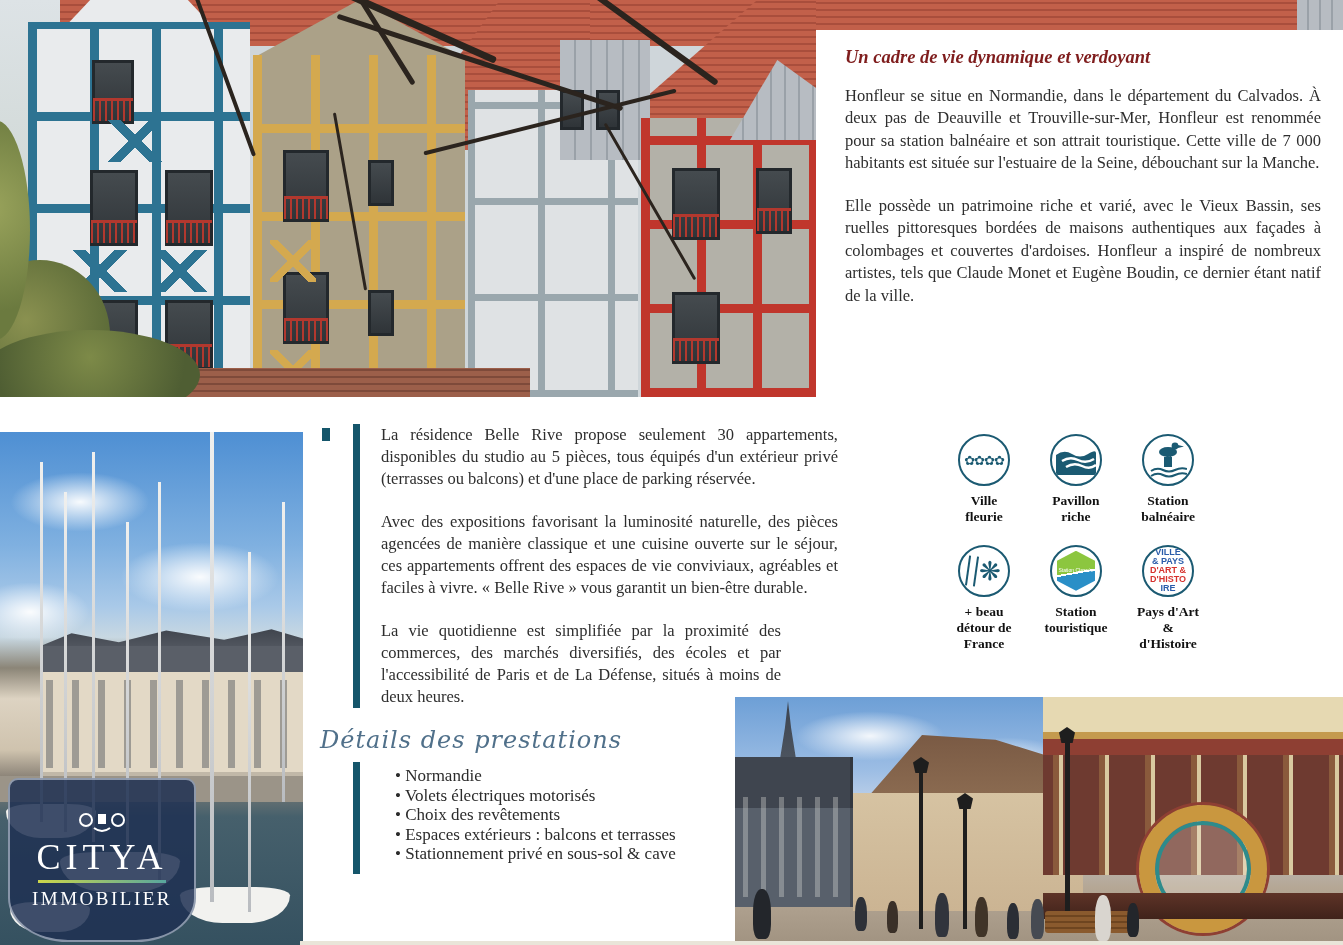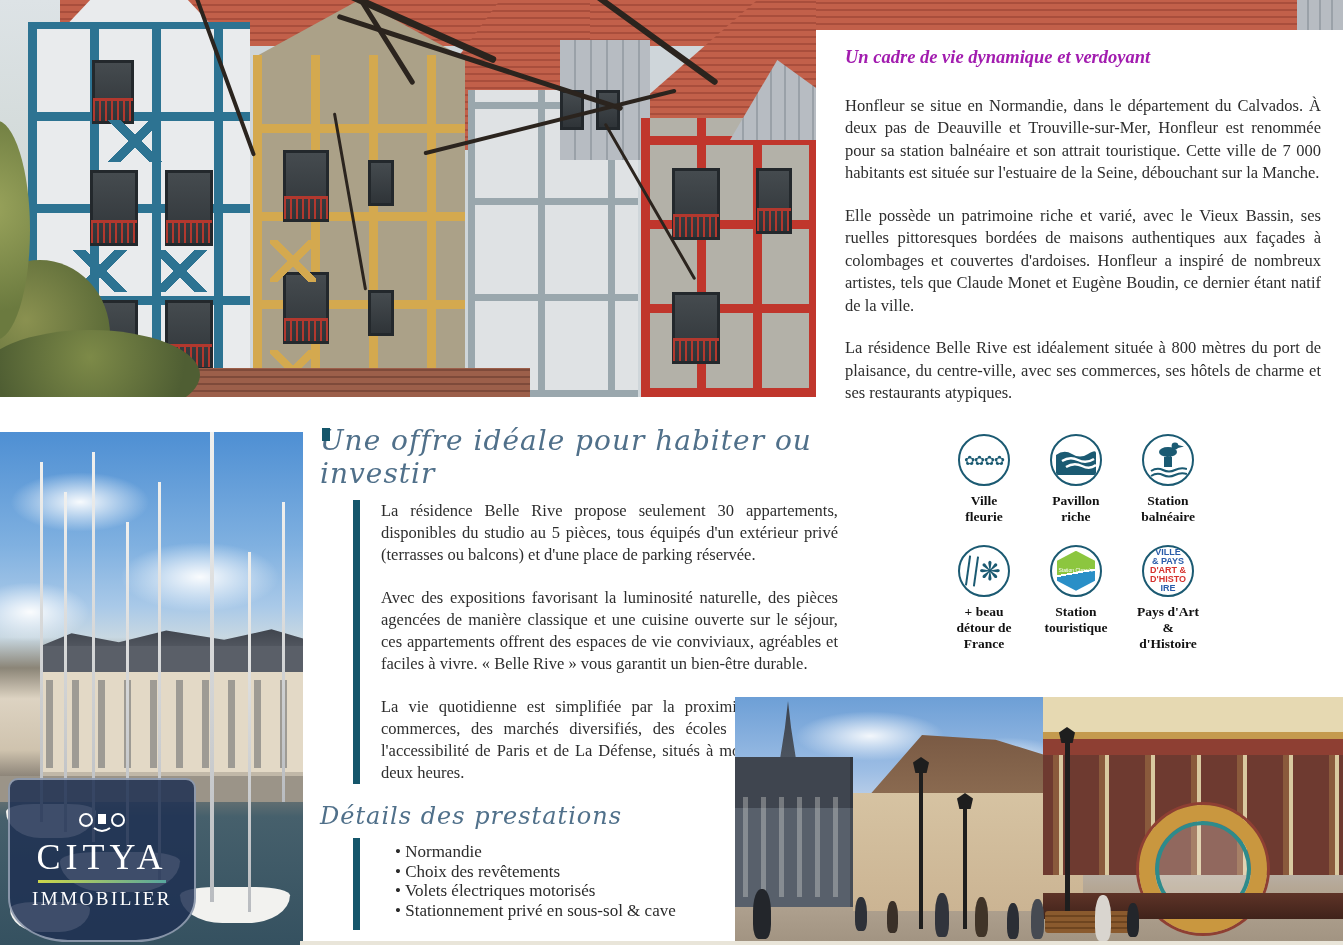--- a/index.html
+++ b/index.html
@@ -58,21 +58,21 @@
     background:repeating-linear-gradient(0deg,#9c5f4a 0 5px,#7e4a3a 5px 7px);}
   
   .top-strip{position:absolute;left:816px;top:0;width:527px;height:30px;
     background:repeating-linear-gradient(0deg,#c2604a 0 5px,#a94e3c 5px 7px);}
   .top-strip .slate-corner{position:absolute;right:0;top:0;width:46px;height:30px;
     background:repeating-linear-gradient(90deg,#b7bcc2 0 10px,#9aa1a8 10px 12px);}
   
   .honfleur{position:absolute;left:816px;top:30px;width:527px;height:402px;background:#fff;
     box-sizing:border-box;padding:16px 22px 0 29px;}
   .honfleur h1{margin:0 0 2px 0;font-size:30px;letter-spacing:.5px;color:#111;}
-  .honfleur .sub{margin:0 0 26px 0;font-size:18.5px;font-weight:bold;font-style:italic;color:#a21caf;}
+  .honfleur .sub{margin:0 0 16px 0;font-size:18.5px;font-weight:bold;font-style:italic;color:#7f1d1d;}
   .honfleur p{margin:0 0 20px 0;font-size:16.5px;line-height:22.5px;text-align:justify;color:#2e2e2e;}
   
   .harbor{position:absolute;left:0;top:432px;width:303px;height:513px;overflow:hidden;
     background:linear-gradient(180deg,#4e8fd3 0%,#7fb0e0 22%,#a9c9e8 34%,#c8d8e2 40%,#8b8577 46%,#ddd3c2 52%,#cfc3ae 62%,#8e867a 67%,#46606c 75%,#355160 100%);}
   .harbor .cloud{position:absolute;background:radial-gradient(ellipse at center,rgba(255,255,255,.95),rgba(255,255,255,0) 70%);border-radius:50%;}
   .harbor .bldg{position:absolute;top:214px;left:40px;width:263px;height:130px;
     background:linear-gradient(180deg,#5a5f68 0 26px,#e3d9c6 26px);
     box-shadow:inset 0 -4px 0 rgba(0,0,0,.15);}
   .harbor .bldg .winrows{position:absolute;left:6px;right:4px;top:34px;bottom:8px;
     background:
@@ -226,21 +226,20 @@
   <div class="branch" style="left:560px;top:200px;width:180px;height:3px;transform:rotate(60deg);"></div>
 </div>
 <div class="top-strip">
     <div class="slate-corner"></div>
   </div>
 
 <section class="honfleur">
   <p class="sub">Un cadre de vie dynamique et verdoyant</p>
   <p>Honfleur se situe en Normandie, dans le département du Calvados. À deux pas de Deauville et Trouville-sur-Mer, Honfleur est renommée pour sa station balnéaire et son attrait touristique. Cette ville de 7 000 habitants est située sur l'estuaire de la Seine, débouchant sur la Manche.</p>
   <p>Elle possède un patrimoine riche et varié, avec le Vieux Bassin, ses ruelles pittoresques bordées de maisons authentiques aux façades à colombages et couvertes d'ardoises. Honfleur a inspiré de nombreux artistes, tels que Claude Monet et Eugène Boudin, ce dernier étant natif de la ville.</p>
-  <p>La résidence Belle Rive est idéalement située à 800 mètres du port de plaisance, du centre-ville, avec ses commerces, ses hôtels de charme et ses restaurants atypiques.</p>
 </section>
 
 <div class="harbor">
   <div class="cloud" style="left:10px;top:40px;width:140px;height:60px;"></div>
   <div class="cloud" style="left:120px;top:110px;width:160px;height:70px;"></div>
   <div class="cloud" style="left:-30px;top:150px;width:120px;height:60px;"></div>
   <div class="roofline"></div>
   <div class="bldg">
       <div class="winrows"></div>
     </div>
@@ -267,32 +266,32 @@
       </g>
     </svg>
     <div class="brand">CITYA</div>
     <div class="bar"></div>
     <div class="division">IMMOBILIER</div>
   </div>
 </div>
 
 <section class="offer">
   <div class="deco-square"></div>
-  <h2 class="script">Une offre idéale pour habiter ou investir</h2>
   <div class="bar-block">
     <p>La résidence Belle Rive propose seulement 30 appartements, disponibles du studio au 5 pièces, tous équipés d'un extérieur privé (terrasses ou balcons) et d'une place de parking réservée.</p>
     <p>Avec des expositions favorisant la luminosité naturelle, des pièces agencées de manière classique et une cuisine ouverte sur le séjour, ces appartements offrent des espaces de vie conviviaux, agréables et faciles à vivre. « Belle Rive » vous garantit un bien-être durable.</p>
     <p class="narrow">La vie quotidienne est simplifiée par la proximité des commerces, des marchés diversifiés, des écoles et par l'accessibilité de Paris et de La Défense, situés à moins de deux heures.</p>
   </div>
   <h3 class="script">Détails des prestations</h3>
   <div class="bar-block">
     <ul>
       <li>Normandie</li>
+      <li>Volets électriques motorisés</li>
       <li>Choix des revêtements</li>
-      <li>Volets électriques motorisés</li>
+      <li>Espaces extérieurs : balcons et terrasses</li>
       <li>Stationnement privé en sous-sol &amp; cave</li>
     </ul>
   </div>
 </section>
 
 <div class="badges">
   <div class="badge">
     <div class="circle">
       <span class="flowers">✿✿✿✿</span>
     </div>

